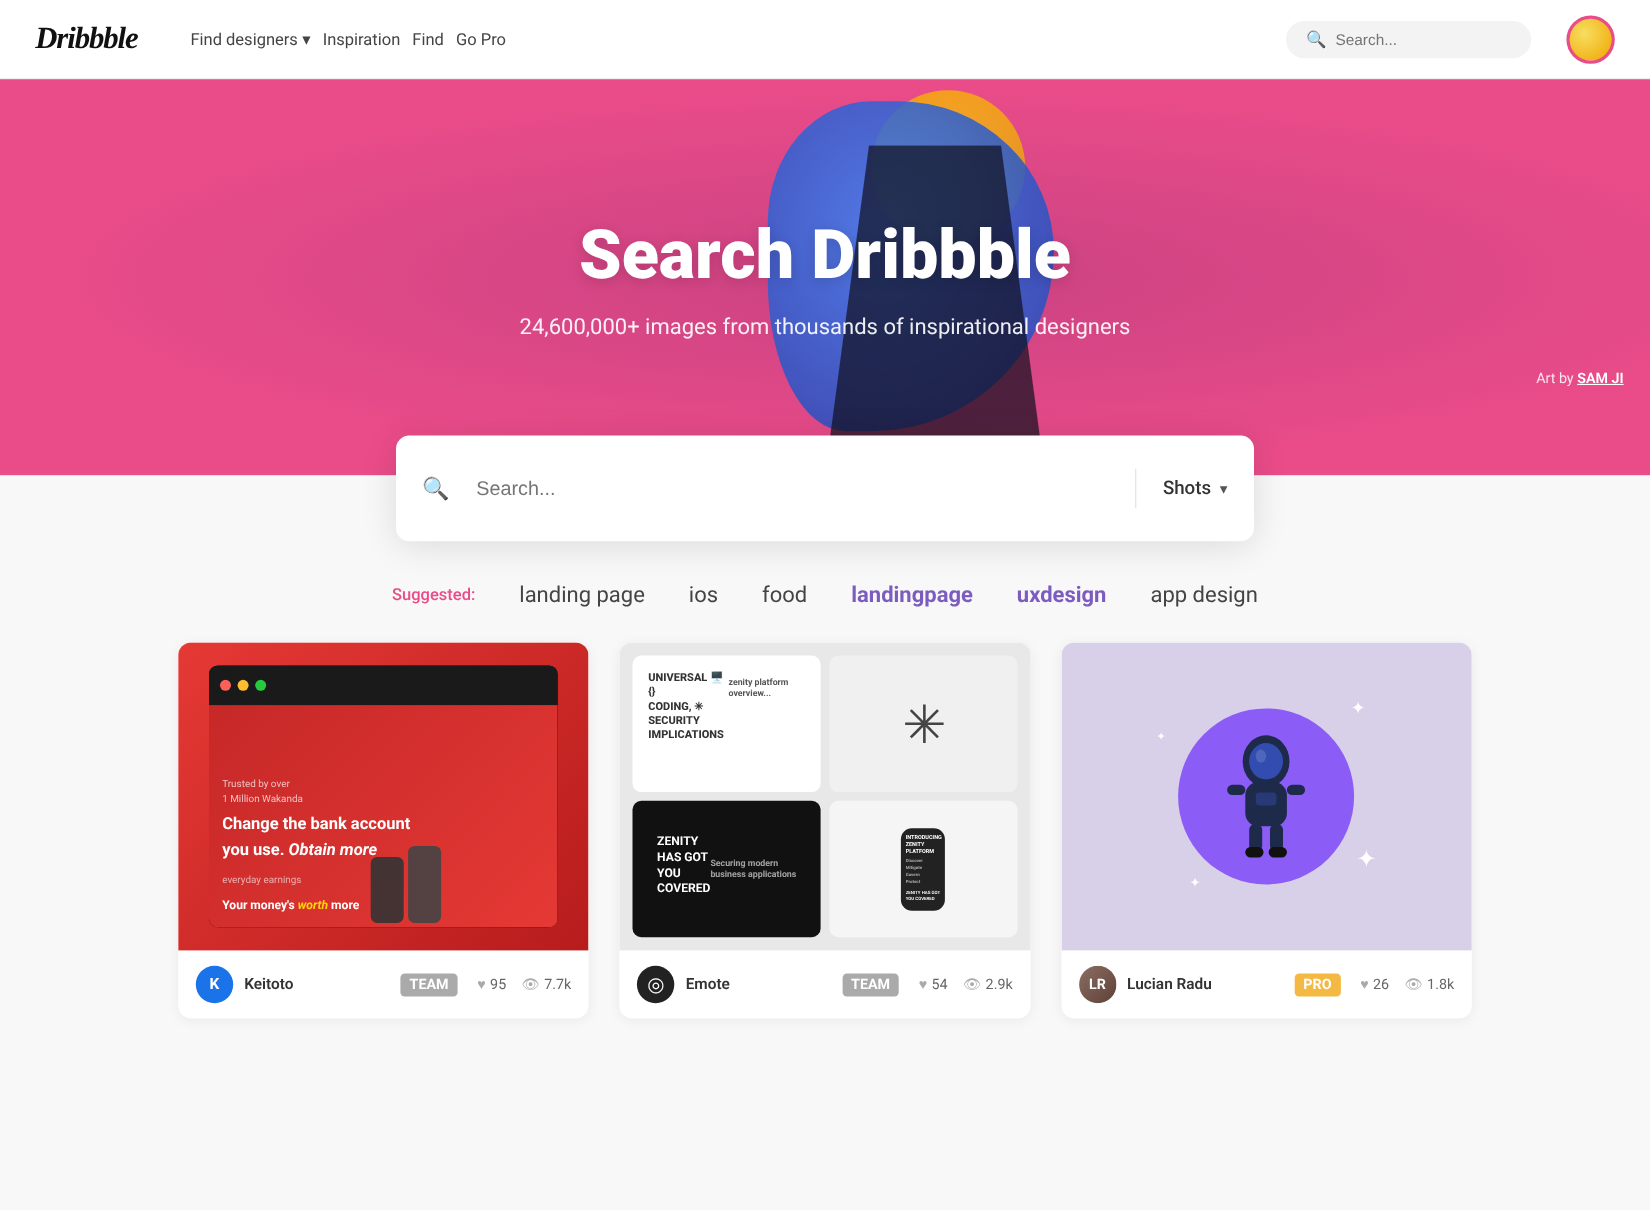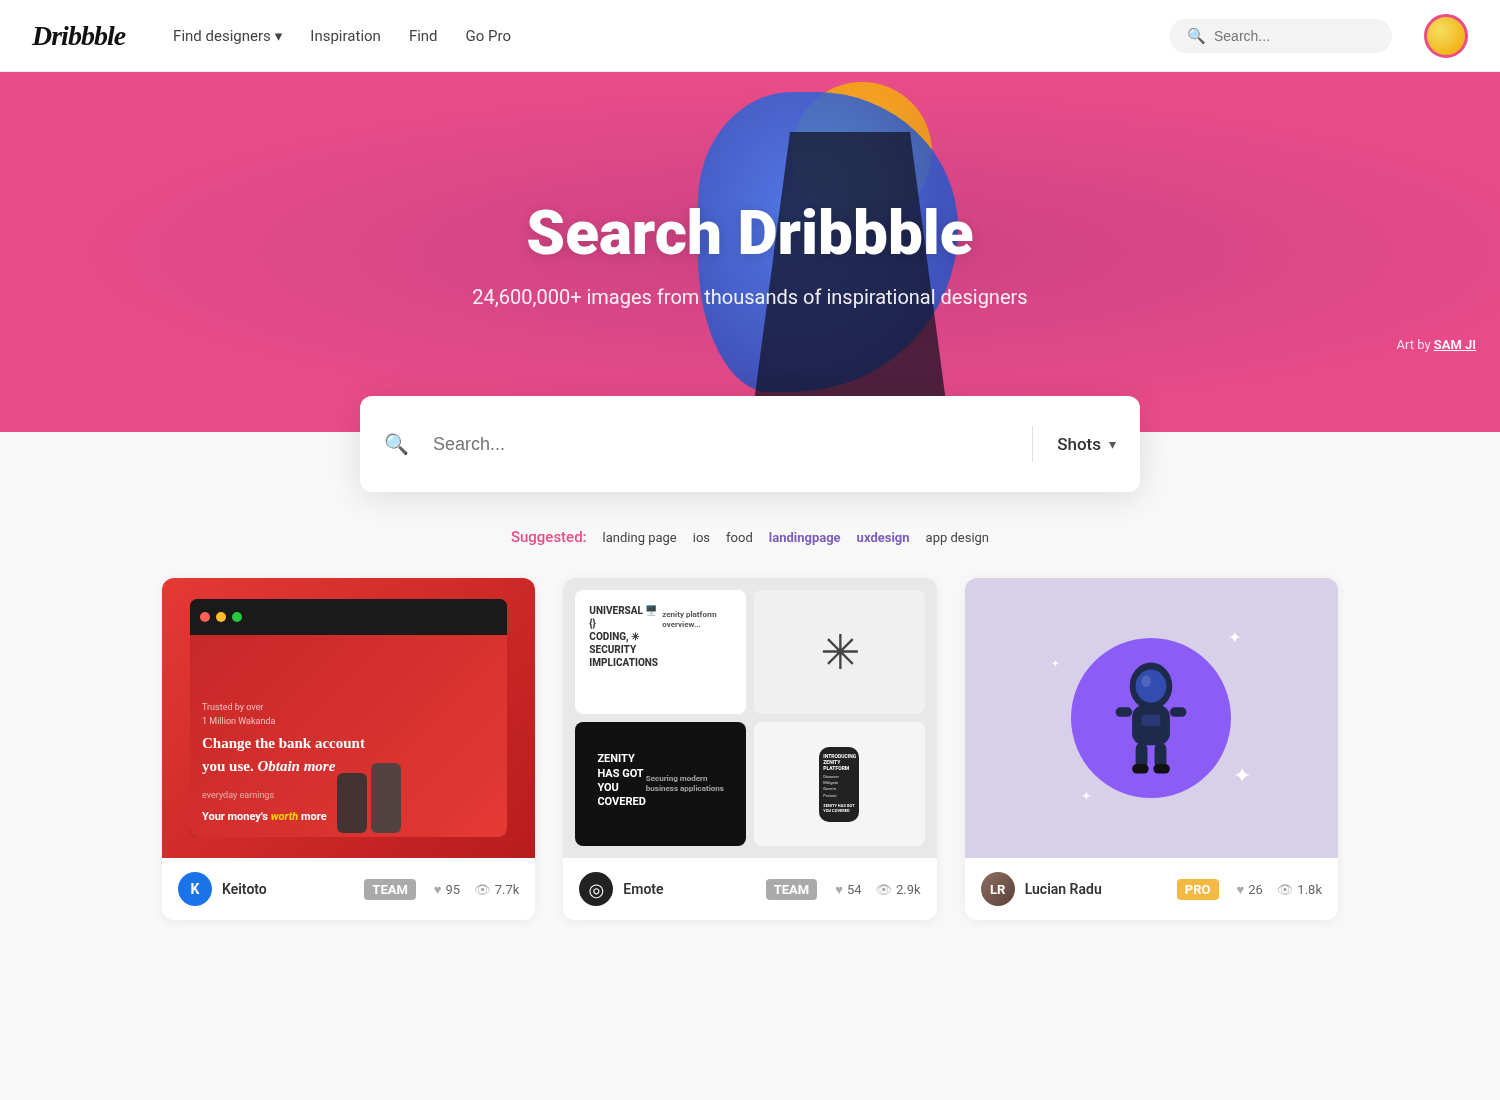--- a/index.html
+++ b/index.html
@@ -17,21 +17,21 @@
     }
     .logo {
       font-family: Georgia, serif;
       font-style: italic;
       font-size: 28px;
       font-weight: 700;
       color: #111;
       margin-right: 16px;
       letter-spacing: -1px;
     }
-    .nav-links { display: flex; align-items: center; gap: 28px; flex: 1; }
+    .nav-links { display: flex; align-items: center; gap: 11px; flex: 1; }
     .nav-link {
       font-size: 15px;
       color: #444;
       text-decoration: none;
       cursor: pointer;
       display: flex;
       align-items: center;
       gap: 4px;
     }
     .nav-search-wrap {
@@ -157,24 +157,25 @@
       gap: 16px;
       margin: 36px 0 32px 0;
       flex-wrap: wrap;
     }
     .suggested-label {
       font-size: 15px;
       color: #ea4c89;
       font-weight: 500;
     }
     .suggested-tag {
-      font-size: 13px;
+      font-size: 20px;
       color: #444;
       cursor: pointer;
       text-decoration: none;
+      margin-left: 24px;
     }
     .suggested-tag.highlight { color: #7c5cbf; font-weight: 700; }
 
     
     .shots-grid {
       display: grid;
       grid-template-columns: repeat(3, 1fr);
       gap: 28px;
       max-width: 1240px;
       margin: 0 auto;
@@ -227,21 +228,21 @@
       display: flex;
       flex-direction: column;
       justify-content: flex-end;
       padding: 12px;
     }
     .thumb-1-text-block {
       color: #fff;
       font-size: 11px;
       line-height: 1.5;
     }
-    .thumb-1-text-block .big-text { font-size: 15px; font-weight: 700; font-family: Liberation Serif, serif; }
+    .thumb-1-text-block .big-text { font-size: 15px; font-weight: 700; }
     .thumb-1-phones {
       position: absolute;
       bottom: 0;
       right: 0;
       width: 55%;
       height: 80%;
       display: flex;
       align-items: flex-end;
       gap: 4px;
       padding: 4px;

